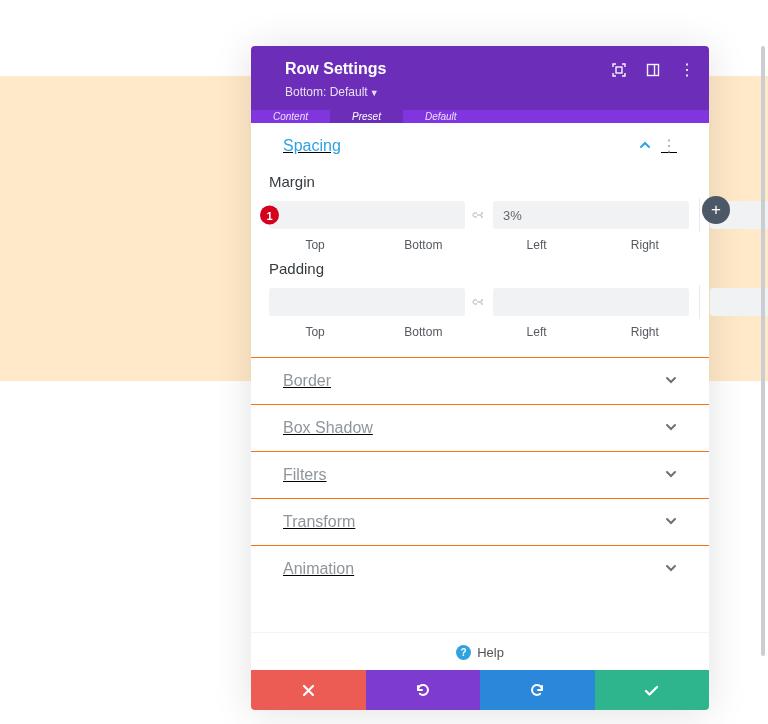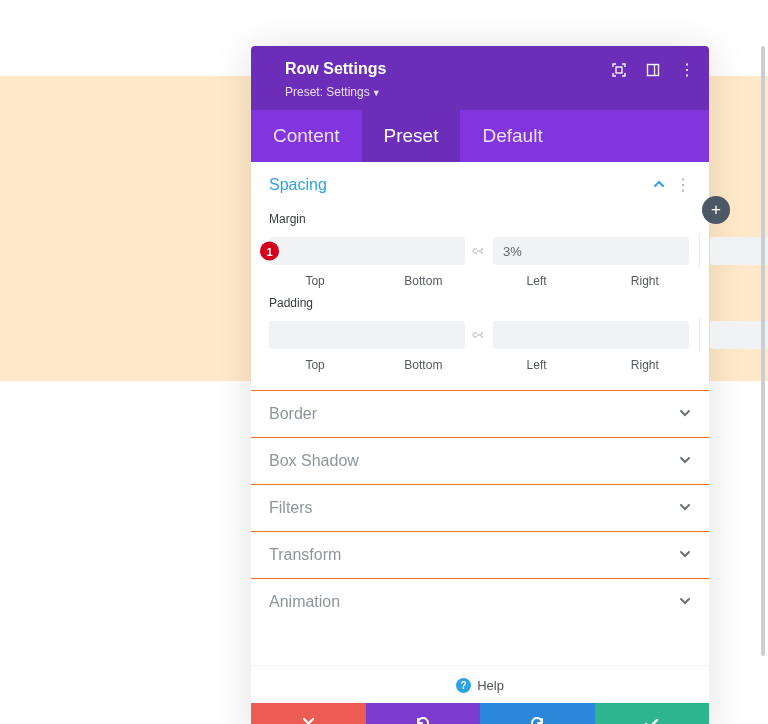--- a/index.html
+++ b/index.html
@@ -67,43 +67,45 @@
       align-items: center;
       justify-content: center;
       cursor: pointer;
       opacity: 0.95;
     }
     .tabs {
       background: #8135DF;
       display: flex;
     }
     .tab {
-      padding: 15px 22px;
+      padding: 1px 22px;
       color: rgba(255,255,255,0.85);
-      font-size: 19px;
+      font-size: 10px;
       font-weight: 500;
       cursor: pointer;
+      font-style: italic;
     }
     .tab.active {
       background: #6C2EB9;
       color: #fff;
     }
     .panel-body {
       background: #fff;
     }
     .section {
       border-top: 1px solid #f97316;
     }
     .section:first-child { border-top: none; }
     .section-head {
       display: flex;
       align-items: center;
       justify-content: space-between;
-      padding: 14px 18px;
+      padding: 14px 32px;
       cursor: pointer;
+      text-decoration: underline;
     }
     .section-title {
       font-size: 16px;
       color: #8e959c;
       font-weight: 500;
     }
     .section-title.open {
       color: #2ea3df;
     }
     .section-head .right {
@@ -122,21 +124,21 @@
       font-size: 16px;
       line-height: 10px;
     }
     .spacing-content {
       padding: 0 18px 18px 18px;
     }
     .field-group {
       margin-top: 4px;
     }
     .group-label {
-      font-size: 12px;
+      font-size: 15px;
       color: #363b40;
       font-weight: 500;
       margin-bottom: 8px;
     }
     .four-row {
       display: flex;
       align-items: center;
       position: relative;
     }
     .input-pair {
@@ -280,21 +282,21 @@
 </head>
 <body>
 
 <div class="bg-stripe"></div>
 
 <div class="modal">
 
   <div class="header">
     <div class="header-title">Row Settings</div>
     <div>
-      <span class="preset">Preset: Settings</span><span class="preset-caret">▼</span>
+      <span class="preset">Bottom: Default</span><span class="preset-caret">▼</span>
     </div>
     <div class="header-icons">
       <span class="icn">
         <svg width="14" height="14" viewBox="0 0 14 14" fill="none" stroke="#fff" stroke-width="1.4">
             <rect x="4" y="4" width="6" height="6"></rect>
             <path d="M1 4V1h3M13 4V1h-3M1 10v3h3M13 10v3h-3"></path>
           </svg>
       </span>
       <span class="icn">
         <svg width="14" height="14" viewBox="0 0 14 14" fill="none" stroke="#fff" stroke-width="1.4">

